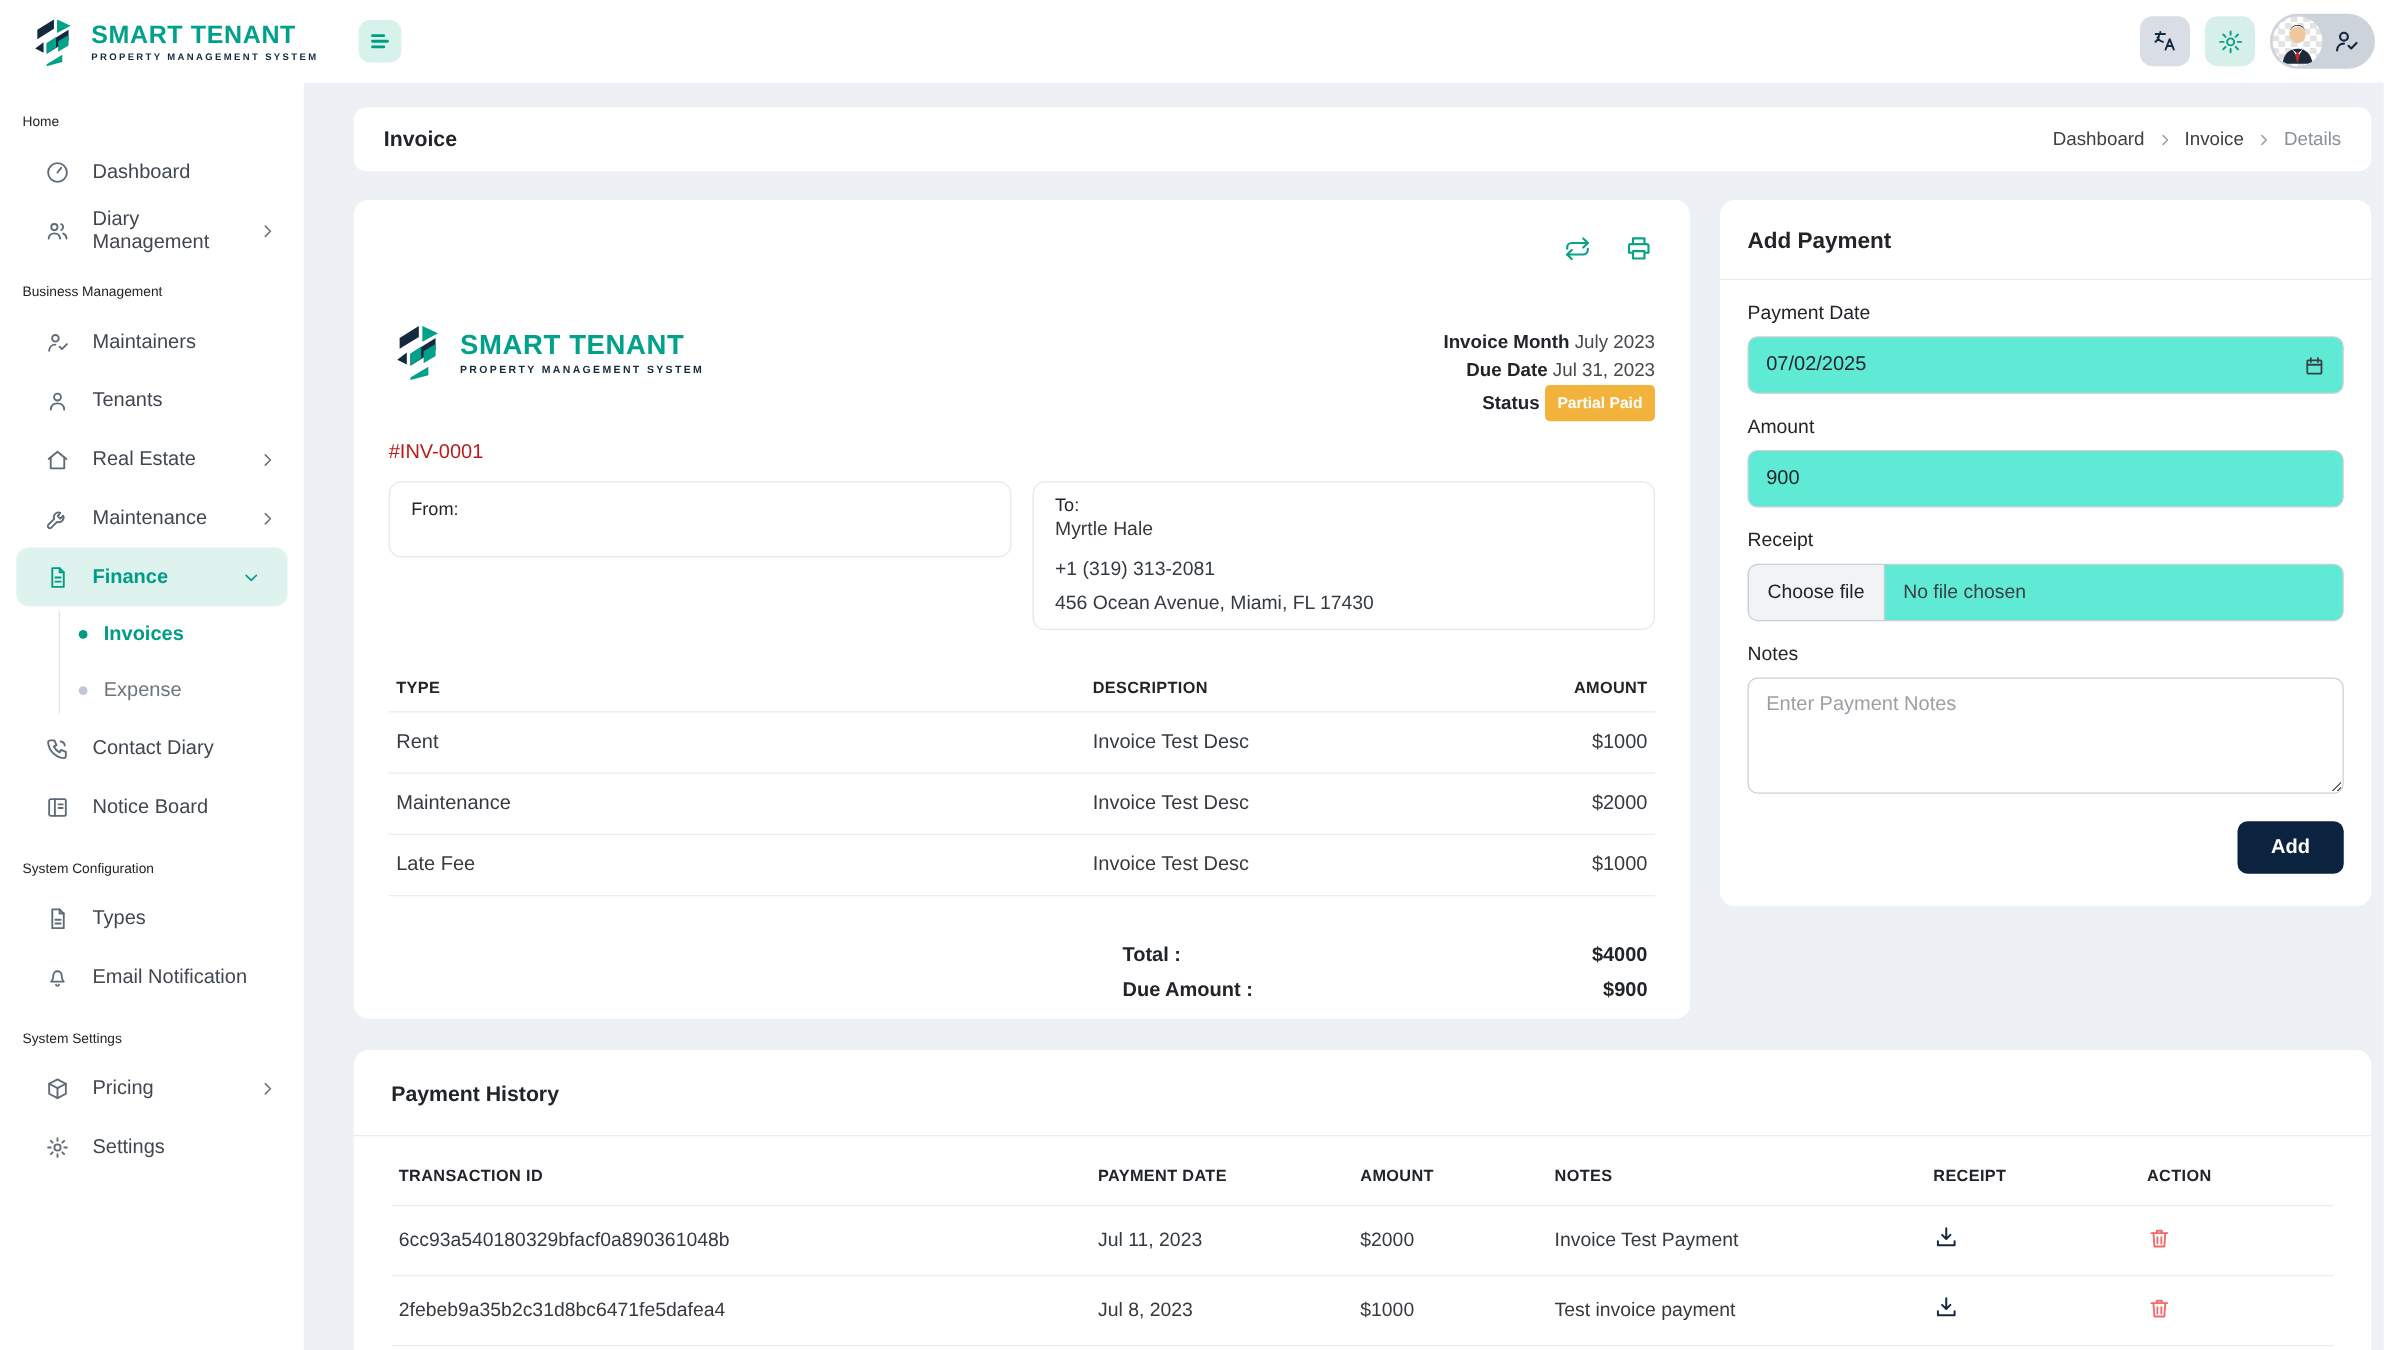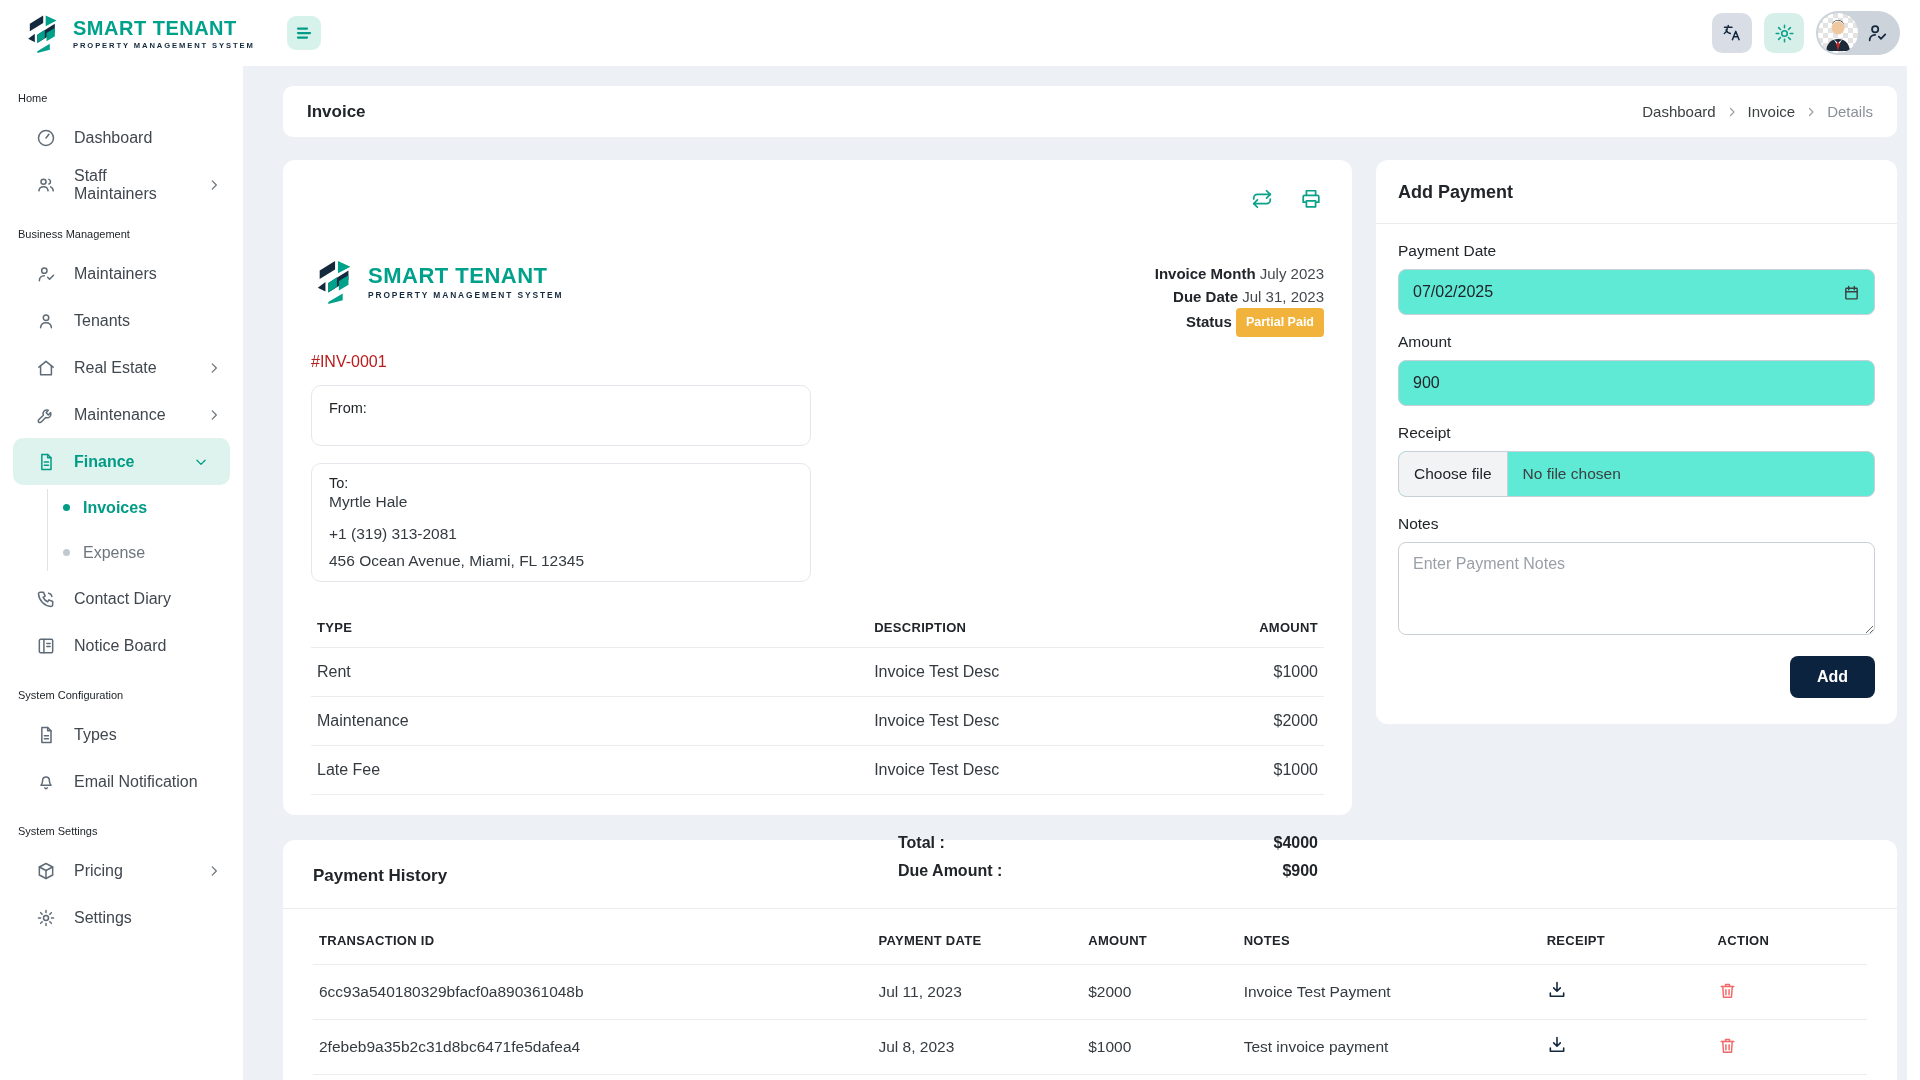--- a/index.html
+++ b/index.html
@@ -52,21 +52,21 @@
   
   .invoice-card { width:1069px; height:655px; background:#fff; border-radius:12px; padding:18px 28px; }
   .inv-tools { display:flex; justify-content:flex-end; gap:27px; padding:10px 2px 30px 0; }
   .tool-ic { color:#0ba189; cursor:pointer; }
   .inv-head { display:flex; justify-content:space-between; align-items:flex-start; margin-top:18px; }
   .inv-meta { text-align:right; font-size:15px; line-height:23px; margin-top:4px; }
   .inv-meta b { color:#212529; }
   .inv-meta span.v { color:#45494e; }
   .status-badge { display:inline-block; background:#f2b33c; color:#fff; font-size:12.5px; font-weight:700; padding:3px 10px; border-radius:4px; vertical-align:1px; }
   .inv-number { margin-top:16px; font-size:16px; color:#b91c1c; }
-  .addr-row { display:flex; gap:17px; margin-top:14px;flex-direction:column; }
+  .addr-row { display:flex; gap:17px; margin-top:14px; }
   .from-box { width:500px; height:61px; border:1px solid #e4e7eb; border-radius:10px; padding:14px 17px; font-size:14.5px; color:#212529; }
   .to-box { width:500px; min-height:119px; border:1px solid #e4e7eb; border-radius:10px; padding:11px 17px; font-size:14.5px; color:#212529; }
   .to-box .to-name { font-size:15.5px; color:#343a40; margin-top:2px; }
   .to-box .to-phone { margin-top:14px; font-size:15.5px; color:#343a40; }
   .to-box .to-addr { margin-top:9px; font-size:15.5px; color:#343a40; }
 
   table.items { width:100%; border-collapse:collapse; margin-top:26px; }
   table.items th { text-align:left; font-size:13px; font-weight:700; color:#212529; letter-spacing:.3px; padding:12px 6px; border-bottom:1px solid #ececec; }
   table.items td { font-size:16px; color:#343a40; padding:15px 6px; border-bottom:1px solid #ececec; }
   table.items th.amt, table.items td.amt { text-align:right; }
@@ -184,21 +184,21 @@
   </div>
 
   <div class="side-item">
     <span class="side-icon">
       <svg width="20" height="20" viewBox="0 0 24 24" fill="none" stroke="currentColor" stroke-width="1.8" stroke-linecap="round" stroke-linejoin="round">
           <circle cx="9" cy="8" r="3"></circle>
           <path d="M3.5 19c.3-3.2 2.4-5 5.5-5s5.2 1.8 5.5 5"></path>
           <path d="M15.5 5.2a3 3 0 0 1 0 5.6M17.5 14.2c2 .7 3 2.3 3.2 4.8"></path>
         </svg>
     </span>
-    <span class="lbl">Staff Maintainers</span>
+    <span class="lbl">Diary Management</span>
     <span class="chev">
         <svg width="14" height="14" viewBox="0 0 24 24" fill="none" stroke="currentColor" stroke-width="2.2" stroke-linecap="round" stroke-linejoin="round">
           <path d="M9 5l7 7-7 7"></path>
         </svg>
       </span>
   </div>
 
   <div class="side-section">Business Management</div>
 
   <div class="side-item">
@@ -421,21 +421,21 @@
       <div class="inv-number">#INV-0001</div>
 
       <div class="addr-row">
         <div class="from-box">
           <span>From:</span>
         </div>
         <div class="to-box">
           <div>To:</div>
           <div class="to-name">Myrtle Hale</div>
           <div class="to-phone">+1 (319) 313-2081</div>
-          <div class="to-addr">456 Ocean Avenue, Miami, FL 12345</div>
+          <div class="to-addr">456 Ocean Avenue, Miami, FL 17430</div>
         </div>
       </div>
 
       <table class="items">
         <thead>
           <tr>
             <th style="width:55%;">TYPE</th>
             <th style="width:37%;">DESCRIPTION</th>
             <th class="amt" style="width:8%;">AMOUNT</th>
           </tr>

